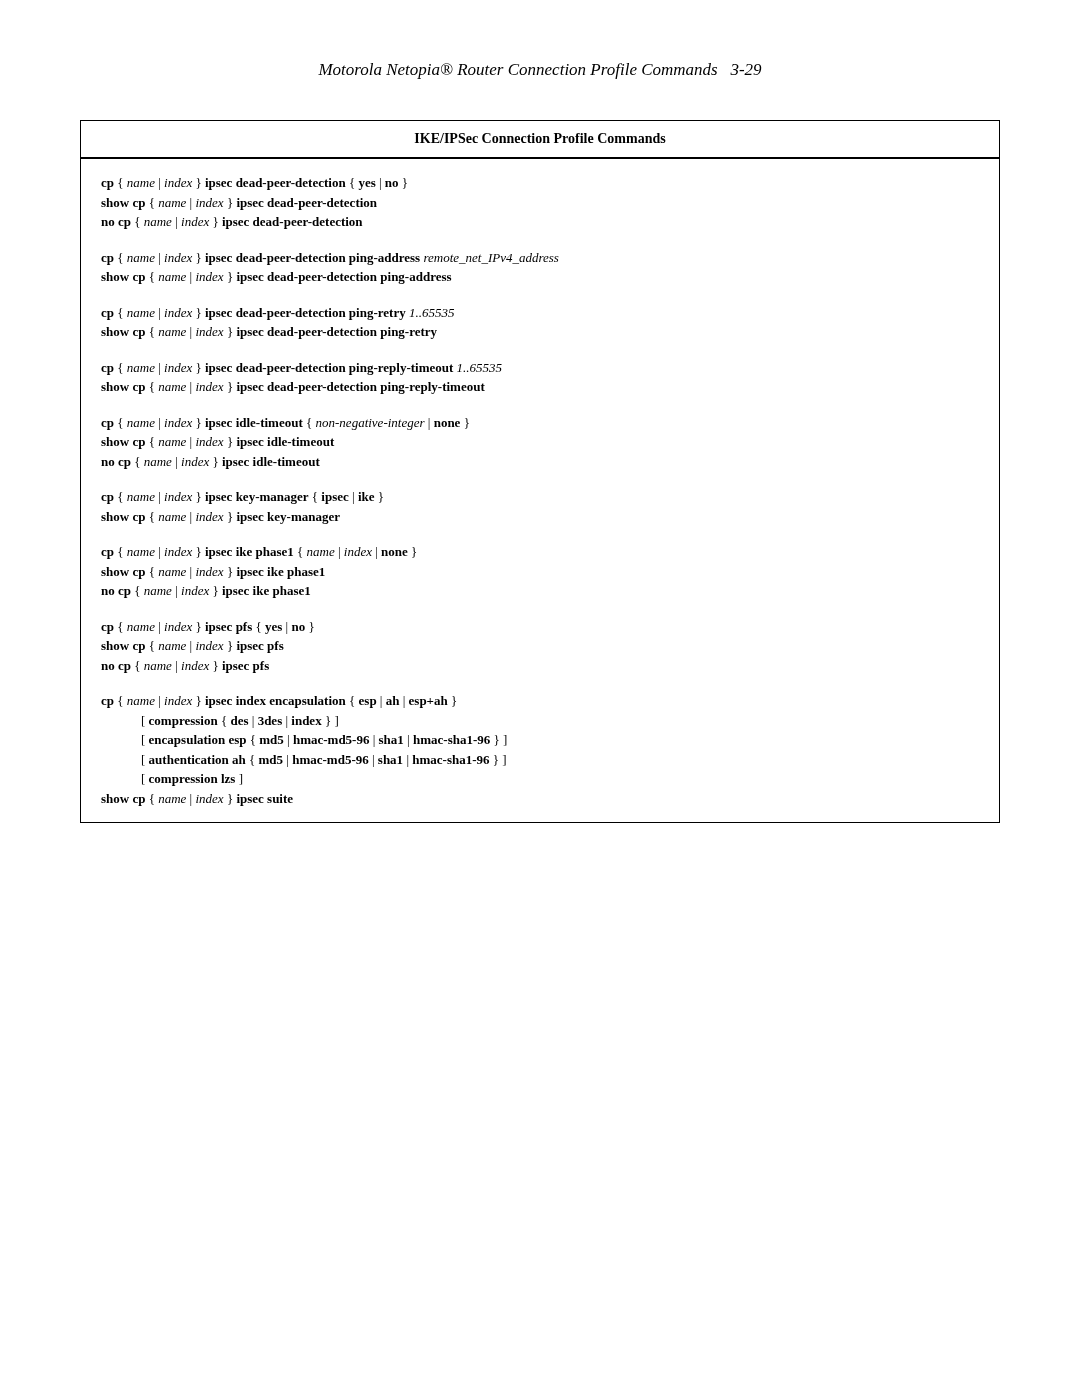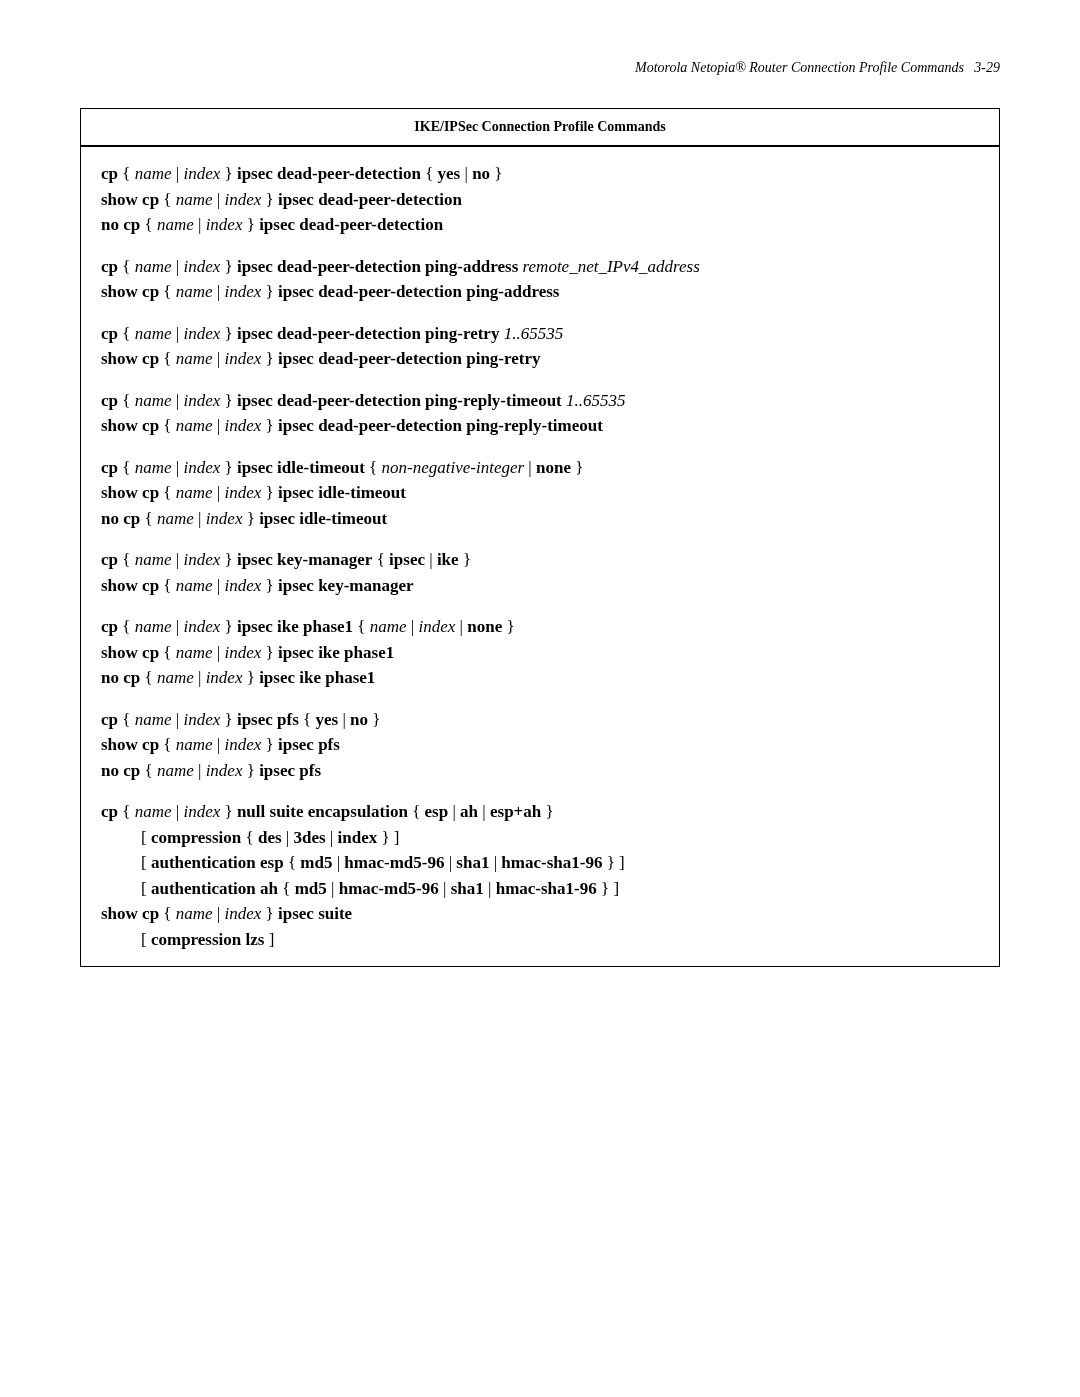--- a/index.html
+++ b/index.html
@@ -18,24 +18,24 @@
     }
 
     .page-container {
       width: 1080px;
       min-height: 1397px;
       padding: 60px 80px;
       position: relative;
     }
 
     .header {
-      text-align: right;
-      margin-bottom: 32px;
+      text-align: center;
+      margin-bottom: 40px;
       font-style: italic;
-      font-size: 14px;
+      font-size: 17px;
     }
 
     .command-table {
       border: 1.5px solid #000;
       width: 100%;
       padding: 0;
       margin-top: 10px;
     }
 
     .table-header {
@@ -54,21 +54,21 @@
     .cmd-block {
       margin-bottom: 16px;
     }
 
     .cmd-block:last-child {
       margin-bottom: 0;
     }
 
     .cmd-line {
       line-height: 1.5;
-      font-size: 17px;
+      font-size: 13px;
     }
 
     
     .bold {
       font-weight: bold;
       font-style: normal;
     }
 
     
     .italic {
@@ -176,35 +176,35 @@
         <div class="cmd-line">
           <span class="bold">show cp</span> { <span class="italic">name</span> | <span class="italic">index</span> } <span class="bold">ipsec pfs</span>
         </div>
         <div class="cmd-line">
           <span class="bold">no cp</span> { <span class="italic">name</span> | <span class="italic">index</span> } <span class="bold">ipsec pfs</span>
         </div>
       </div>
 
       <div class="cmd-block">
         <div class="cmd-line">
-          <span class="bold">cp</span> { <span class="italic">name</span> | <span class="italic">index</span> } <span class="bold">null suite encapsulation</span> { <span class="bold">esp</span> | <span class="bold">ah</span> | <span class="bold">esp+ah</span> }
+          <span class="bold">cp</span> { <span class="italic">name</span> | <span class="italic">index</span> } <span class="bold">ipsec index encapsulation</span> { <span class="bold">esp</span> | <span class="bold">ah</span> | <span class="bold">esp+ah</span> }
         </div>
         <div class="cmd-line indent">
           [ <span class="bold">compression</span> { <span class="bold">des</span> | <span class="bold">3des</span> | <span class="bold">index</span> } ]
         </div>
         <div class="cmd-line indent">
-          [ <span class="bold">authentication esp</span> { <span class="bold">md5</span> | <span class="bold">hmac-md5-96</span> | <span class="bold">sha1</span> | <span class="bold">hmac-sha1-96</span> } ]
+          [ <span class="bold">encapsulation esp</span> { <span class="bold">md5</span> | <span class="bold">hmac-md5-96</span> | <span class="bold">sha1</span> | <span class="bold">hmac-sha1-96</span> } ]
         </div>
         <div class="cmd-line indent">
           [ <span class="bold">authentication ah</span> { <span class="bold">md5</span> | <span class="bold">hmac-md5-96</span> | <span class="bold">sha1</span> | <span class="bold">hmac-sha1-96</span> } ]
         </div>
+        <div class="cmd-line indent">
+          [ <span class="bold">compression lzs</span> ]
+        </div>
         <div class="cmd-line">
           <span class="bold">show cp</span> { <span class="italic">name</span> | <span class="italic">index</span> } <span class="bold">ipsec suite</span>
-        </div>
-        <div class="cmd-line indent">
-          [ <span class="bold">compression lzs</span> ]
         </div>
       </div>
 
     </div>
   </div>
 
 </div>
 
 </body></html>

